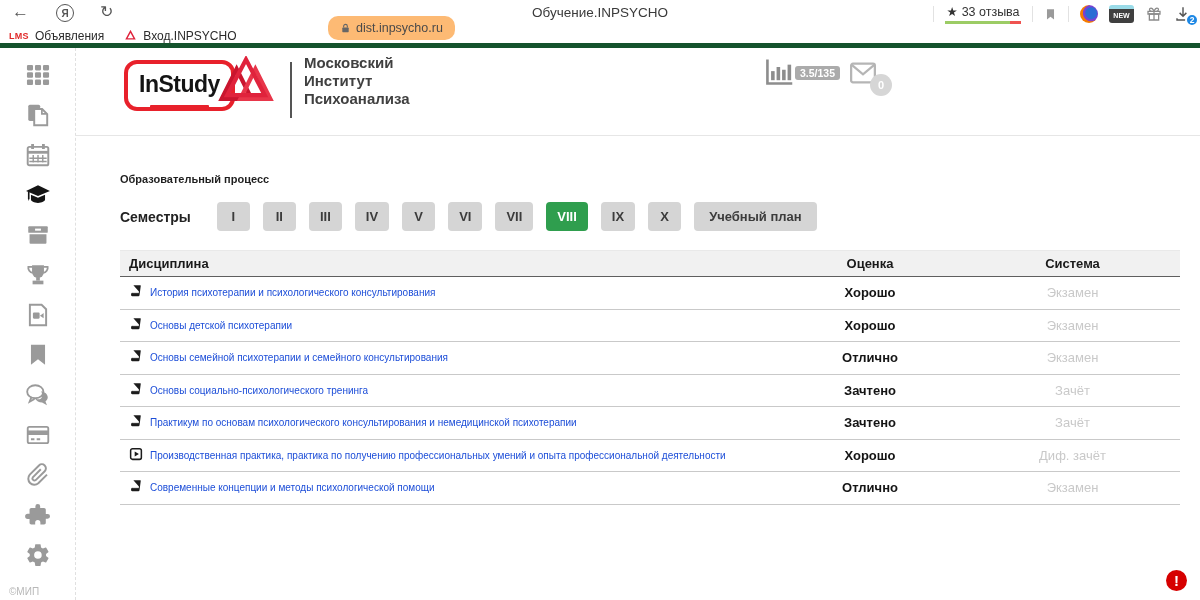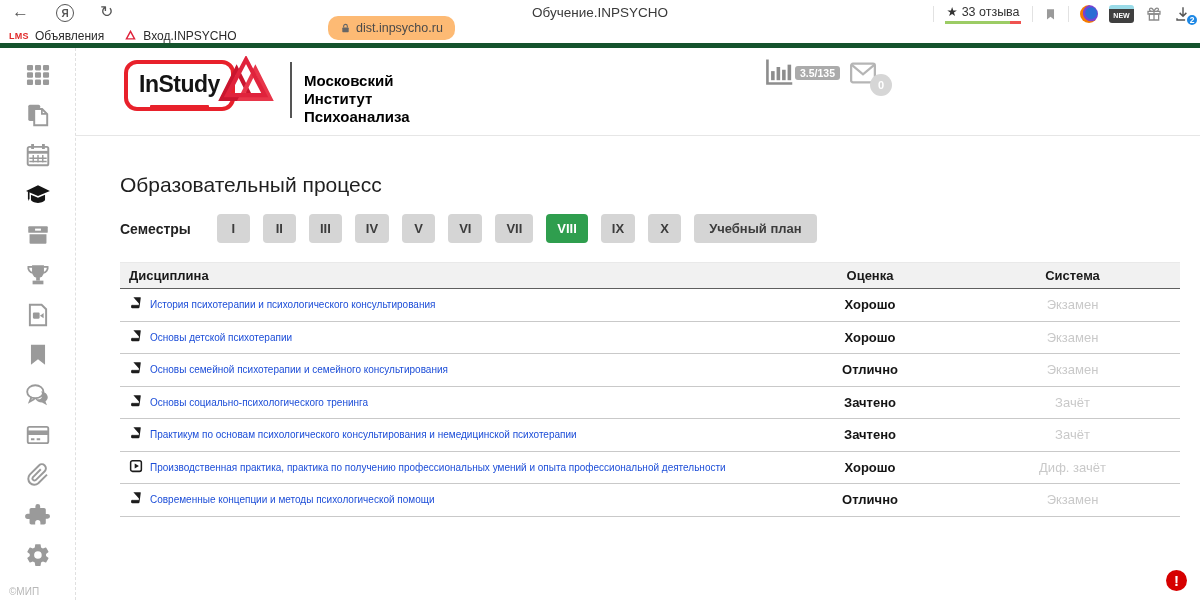--- a/index.html
+++ b/index.html
@@ -41,31 +41,31 @@
   .side-item svg { width:26px; height:26px; }
   .side-item.active { color:#141414; }
   .copyright { position:absolute; bottom:3px; left:9px; font-size:10px; color:#b8b8b8; }
 
   
   .app-header { position:absolute; left:76px; top:48px; right:0; height:88px; border-bottom:1px solid #e6e6e6; }
   .instudy { position:absolute; left:48px; top:12px; border:4px solid #e8212b; border-radius:13px; padding:7px 11px 9px; font-size:23px; font-weight:bold; color:#141414; letter-spacing:-.5px; cursor:pointer; }
   .instudy::after { content:""; position:absolute; left:22px; right:22px; bottom:-3px; height:5px; background:#e8212b; border-radius:1px; }
   .valknut { position:absolute; left:140px; top:8px; }
   .hdr-divider { position:absolute; left:214px; top:14px; width:2px; height:56px; background:#555; }
-  .inst-name { position:absolute; left:228px; top:24px; font-size:15px; font-weight:bold; color:#000000; line-height:18px; }
+  .inst-name { position:absolute; left:228px; top:6px; font-size:15px; font-weight:bold; color:#404040; line-height:18px; }
   .stats { position:absolute; left:686px; top:8px; display:flex; flex-direction:row; align-items:center; cursor:pointer; }
   .stats svg { width:33px; height:33px; color:#8d8d8d; }
   .stats-badge { background:#ababab; color:#fff; font-weight:bold; font-size:10.5px; padding:1px 5px; border-radius:3px; margin-top:1px; }
   .mail { position:absolute; left:768px; top:10px; cursor:pointer; }
   .mail > svg { width:38px; height:30px; color:#b5b5b5; }
   .mail-badge { position:absolute; right:-10px; bottom:-8px; width:22px; height:22px; border-radius:50%; background:#d6d6d6; color:#fff; font-size:11px; font-weight:bold; display:grid; place-items:center; }
 
   
   .main { position:absolute; left:76px; top:136px; right:0; bottom:0; padding:0 20px 0 44px; }
-  .page-title { margin-top:37px; font-size:21px; font-weight:normal; color:#1f1f1f; }
+  .page-title { margin-top:37px; font-size:11px; font-weight:bold; color:#1f1f1f; }
   .semesters { margin-top:17px; display:flex; align-items:center; gap:13px; }
   .sem-label { font-size:14px; font-weight:bold; color:#222; margin-right:13px; }
   .sem-btn { background:#d5d5d5; border:none; border-radius:4px; font-family:"Liberation Sans",sans-serif; font-weight:bold; font-size:13px; color:#3c3c3c; padding:7px 11px; min-width:33px; cursor:pointer; }
   .sem-btn.active { background:#2f9e4e; color:#fff; }
   .sem-btn.wide { padding:7px 15px; }
 
   table { margin-top:19px; width:100%; border-collapse:collapse; }
   thead th { background:#f1f1f1; font-size:13px; color:#1a1a1a; text-align:left; padding:5px 9px; border-top:1px solid #e9e9e9; border-bottom:1px solid #5f5f5f;margin-top:32px; }
   thead th.center { text-align:center; }
   tbody td { border-bottom:1px solid #c9c9c9; padding:7px 9px; font-size:10px; color:#1d4ed8; vertical-align:middle; line-height:1.35; }

